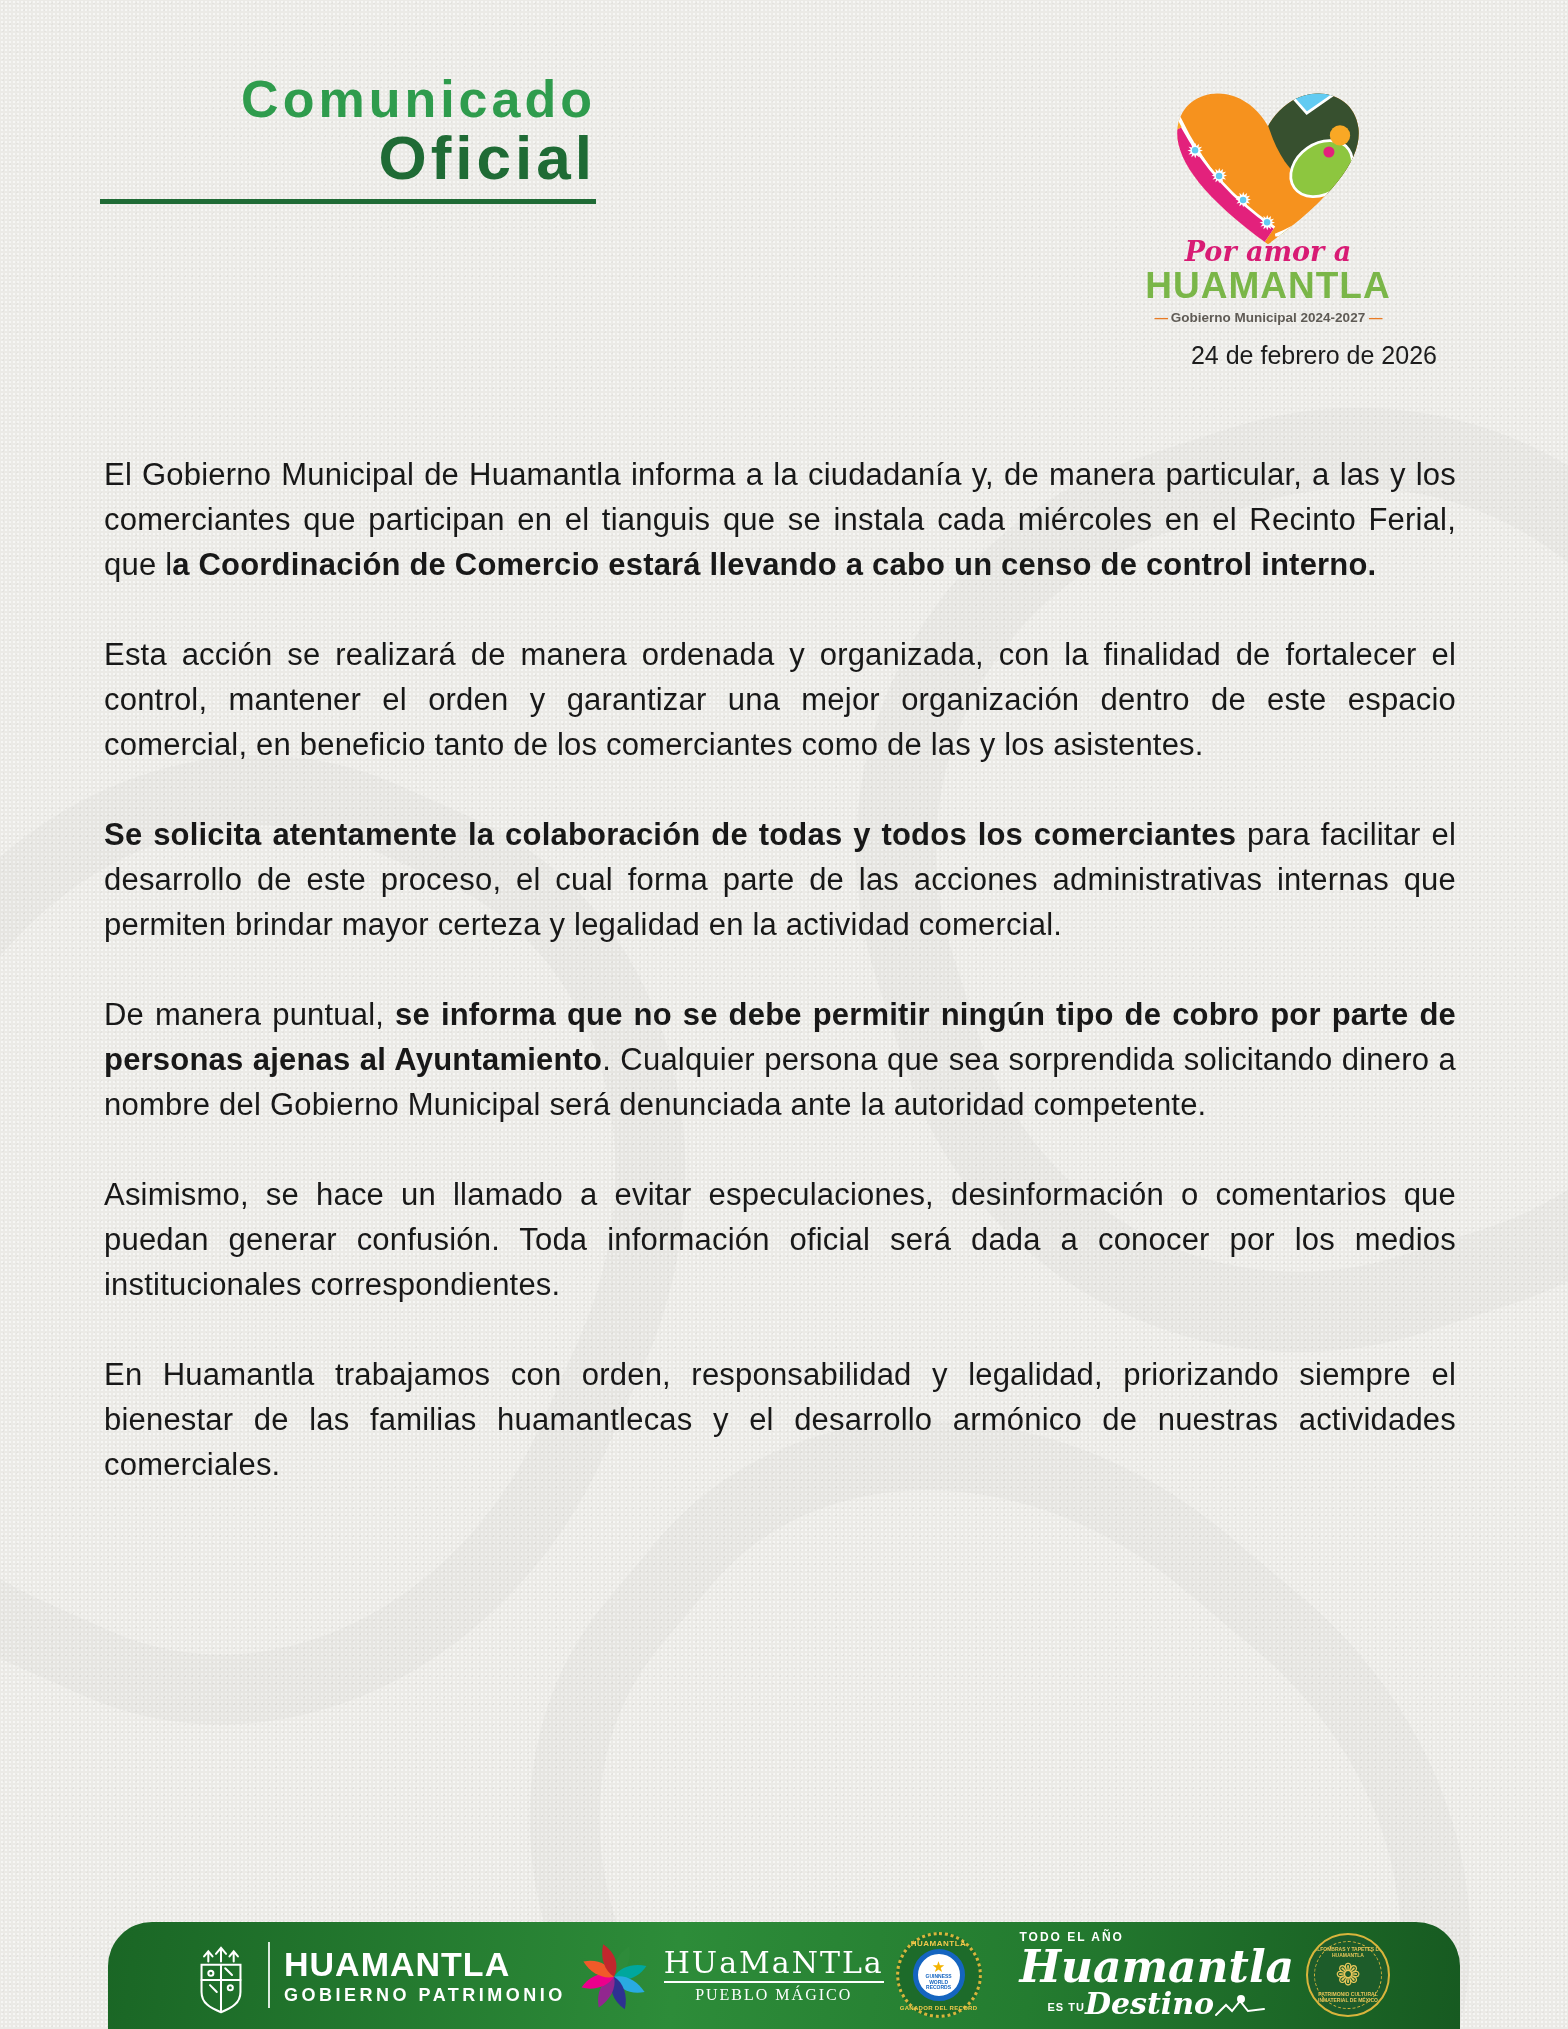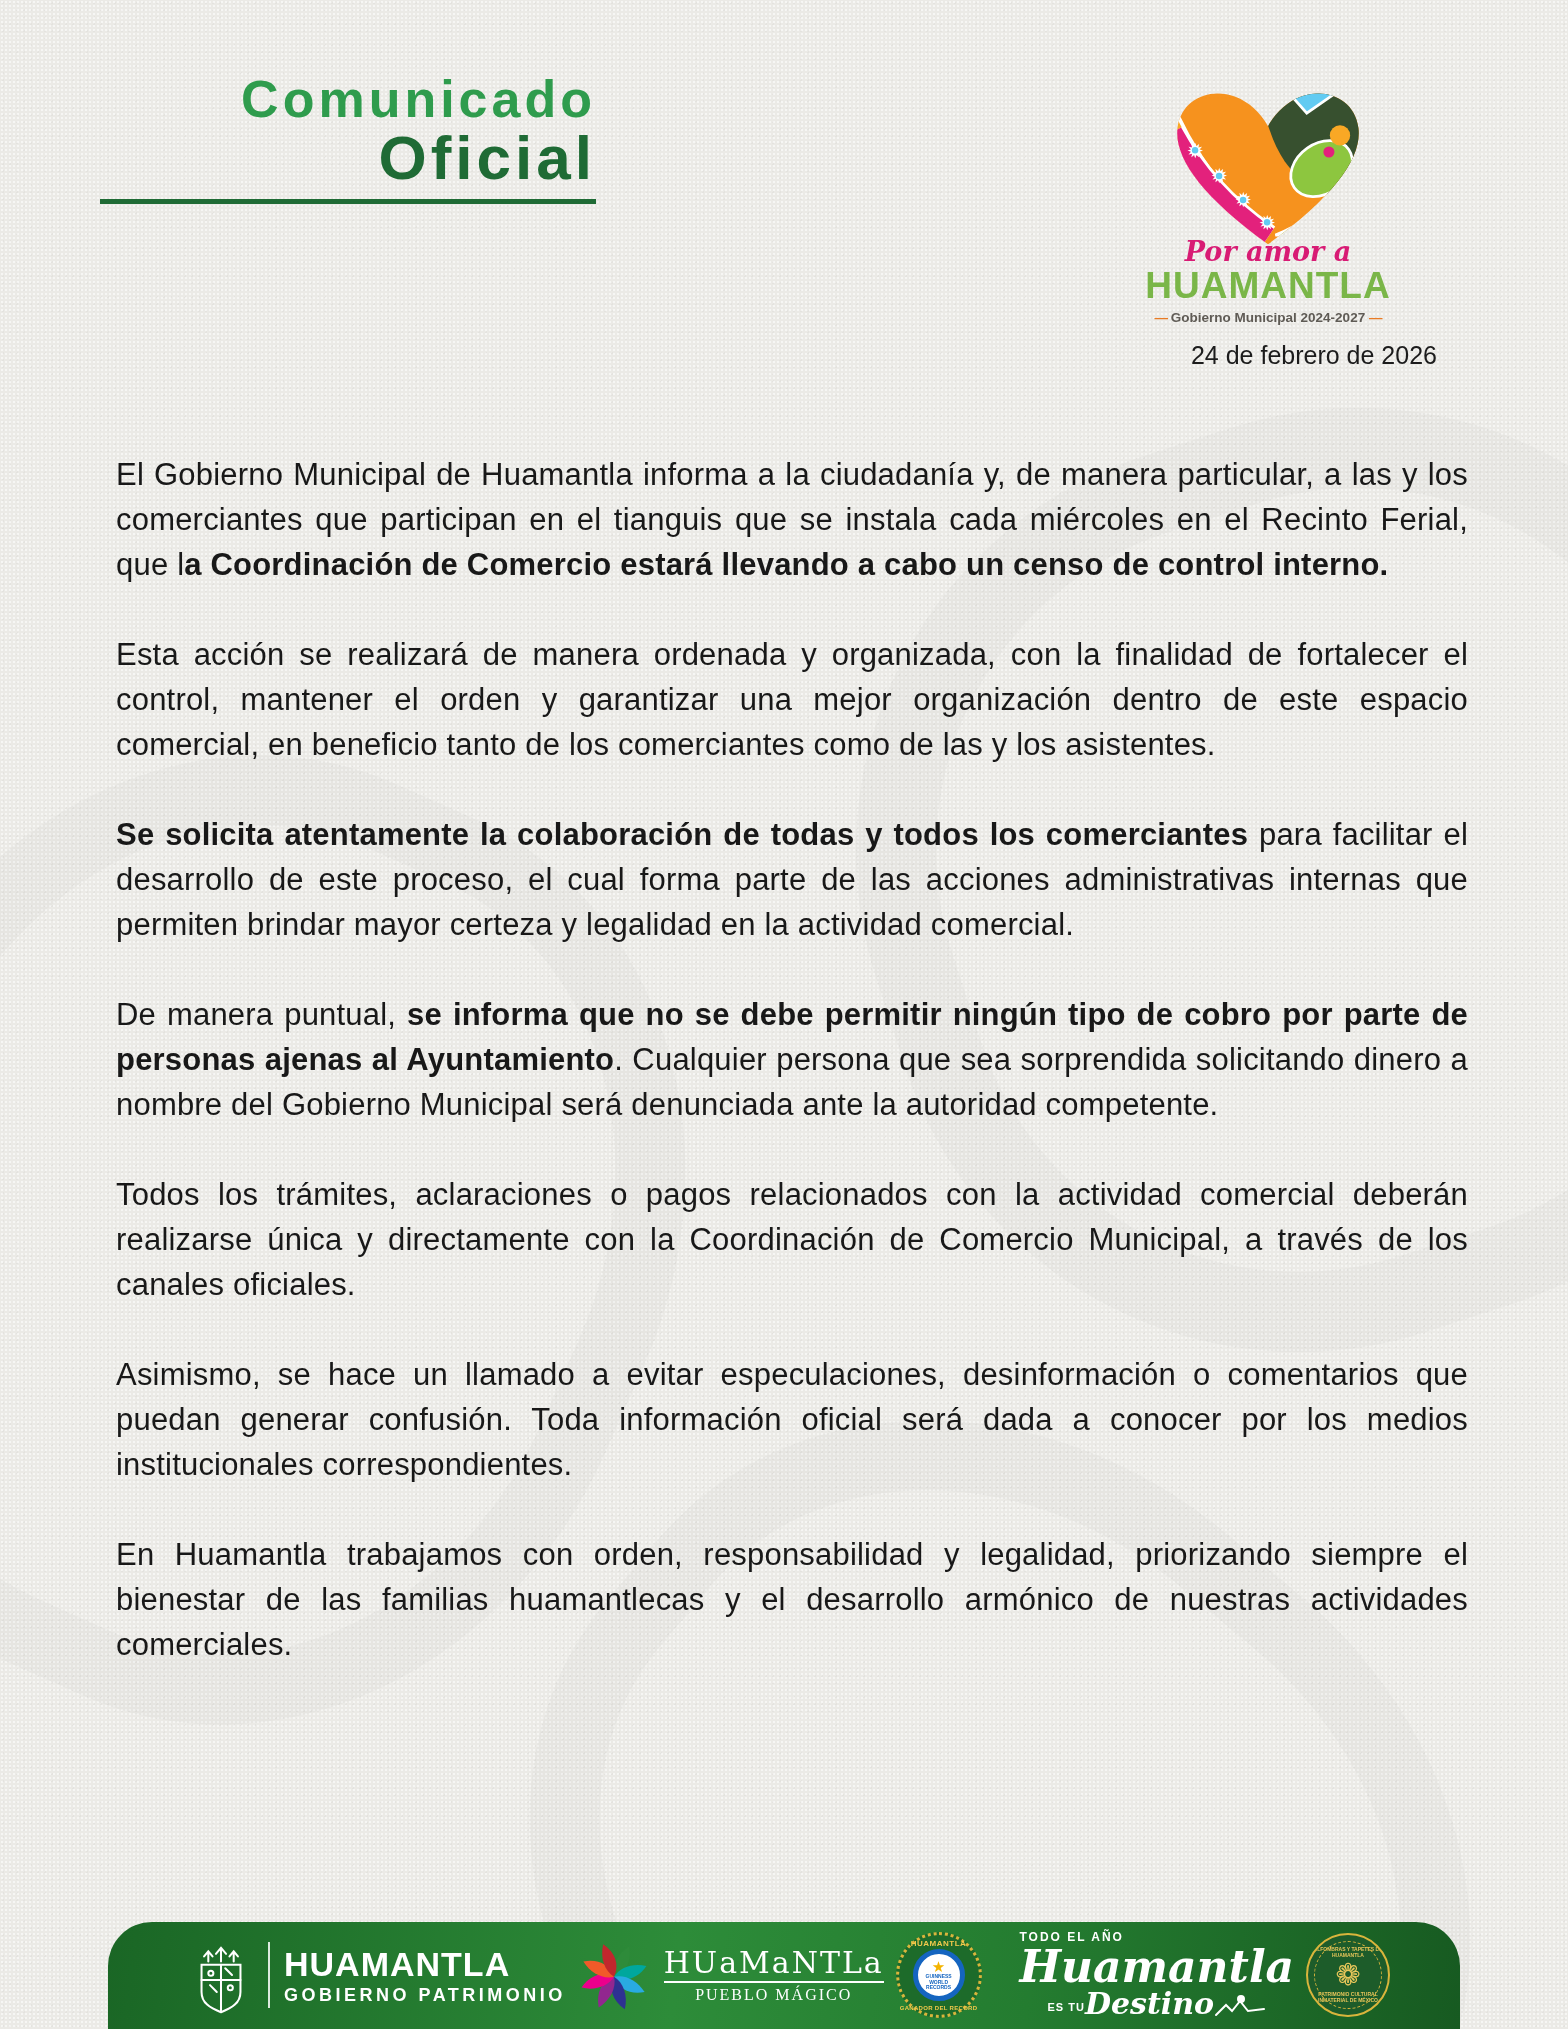--- a/index.html
+++ b/index.html
@@ -33,21 +33,21 @@
   .logo-heart{display:block;margin:0 auto;}
   .logo-tagline{font-family:"DejaVu Serif",serif;font-style:italic;font-weight:bold;font-size:27px;color:#d81b74;margin-top:-10px;line-height:1;}
   .logo-wordmark{font-size:37px;font-weight:800;letter-spacing:1px;color:#7ab648;line-height:1.15;}
   .logo-subtitle{font-size:13.5px;font-weight:bold;color:#5f5b55;margin-top:2px;}
   .logo-dash{color:#e87b25;font-weight:bold;letter-spacing:-1px;}
 
   
   .doc-date{position:absolute;right:131px;top:341px;font-size:25px;color:#1c1c1c;}
 
   
-  .doc-body{position:absolute;left:116px;top:452px;width:1352px;font-size:31px;line-height:45px;text-align:justify;color:#181818;letter-spacing:.2px;}
+  .doc-body{position:absolute;left:104px;top:452px;width:1352px;font-size:31px;line-height:45px;text-align:justify;color:#181818;letter-spacing:.2px;}
   .doc-body p{margin:0 0 45px 0;}
   .doc-body strong{font-weight:bold;}
 
   
   .signature{position:absolute;left:0;top:1630px;width:100%;text-align:center;font-weight:bold;font-size:31px;line-height:46px;color:#141414;letter-spacing:.8px;}
 
   
   .footer-bar{
     position:absolute;left:108px;top:1922px;width:1352px;height:120px;
     border-radius:44px 44px 0 0;
@@ -138,21 +138,20 @@
     </div>
   </div>
 
   <div class="doc-date">24 de febrero de 2026</div>
 
   <div class="doc-body">
     <p><span>El Gobierno Municipal de Huamantla informa a la ciudadanía y, de manera particular, a las y los comerciantes que participan en el tianguis que se instala cada miércoles en el Recinto Ferial, que l</span><strong>a Coordinación de Comercio estará llevando a cabo un censo de control interno.</strong></p>
     <p><span>Esta acción se realizará de manera ordenada y organizada, con la finalidad de fortalecer el control, mantener el orden y garantizar una mejor organización dentro de este espacio comercial, en beneficio tanto de los comerciantes como de las y los asistentes.</span></p>
     <p><strong>Se solicita atentamente la colaboración de todas y todos los comerciantes</strong><span> para facilitar el desarrollo de este proceso, el cual forma parte de las acciones administrativas internas que permiten brindar mayor certeza y legalidad en la actividad comercial.</span></p>
     <p><span>De manera puntual, </span><strong>se informa que no se debe permitir ningún tipo de cobro por parte de personas ajenas al Ayuntamiento</strong><span>. Cualquier persona que sea sorprendida solicitando dinero a nombre del Gobierno Municipal será denunciada ante la autoridad competente.</span></p>
-    <p><span>Todos los trámites, aclaraciones o pagos relacionados con la actividad comercial deberán realizarse única y directamente con la Coordinación de Comercio Municipal, a través de los canales oficiales.</span></p>
     <p><span>Asimismo, se hace un llamado a evitar especulaciones, desinformación o comentarios que puedan generar confusión. Toda información oficial será dada a conocer por los medios institucionales correspondientes.</span></p>
     <p><span>En Huamantla trabajamos con orden, responsabilidad y legalidad, priorizando siempre el bienestar de las familias huamantlecas y el desarrollo armónico de nuestras actividades comerciales.</span></p>
   </div>
 
 
   <div class="footer-bar">
 
     <div class="f-item">
       <svg width="66" height="78" viewBox="0 0 78 92" fill="none" stroke="#ffffff" stroke-width="2.4" stroke-linecap="round">
         <path d="M16,34 h46 v32 c0,13 -10,19 -23,24 c-13,-5 -23,-11 -23,-24 Z"></path>

